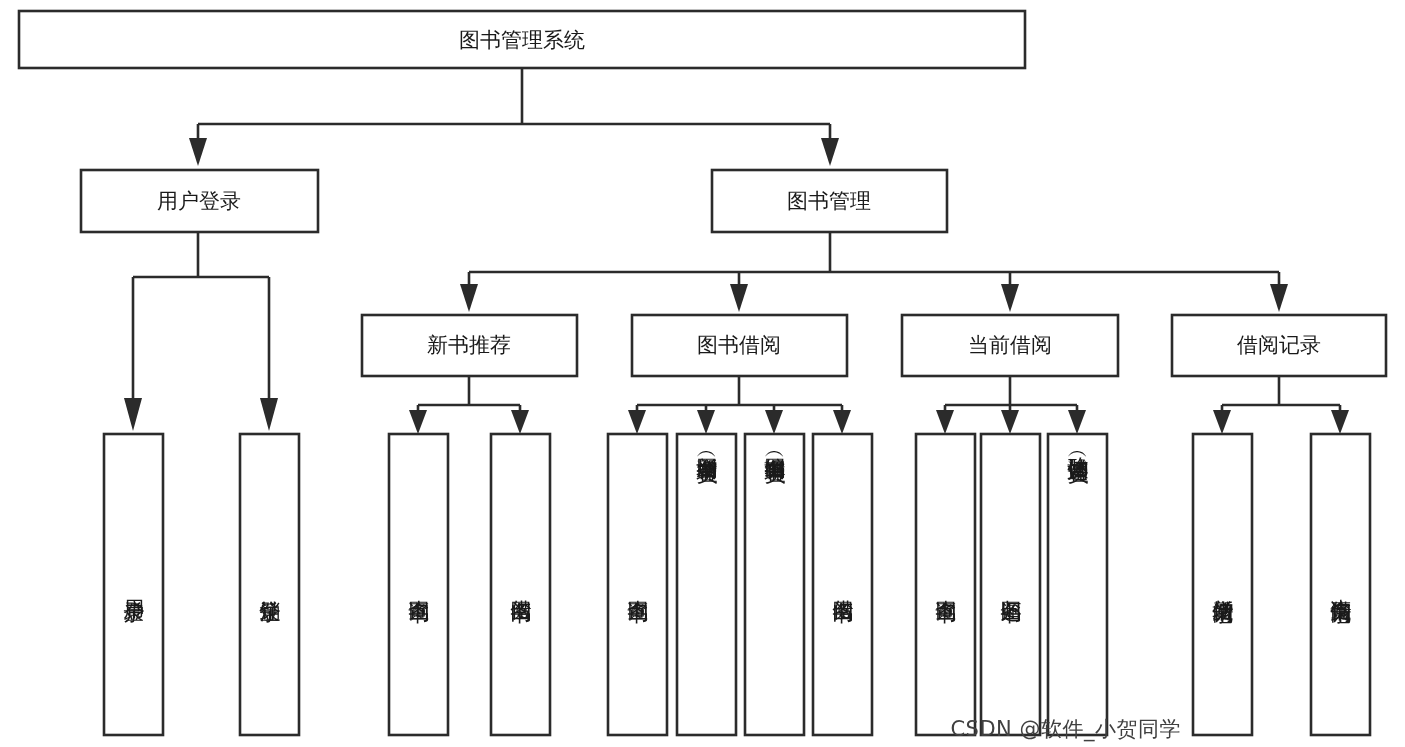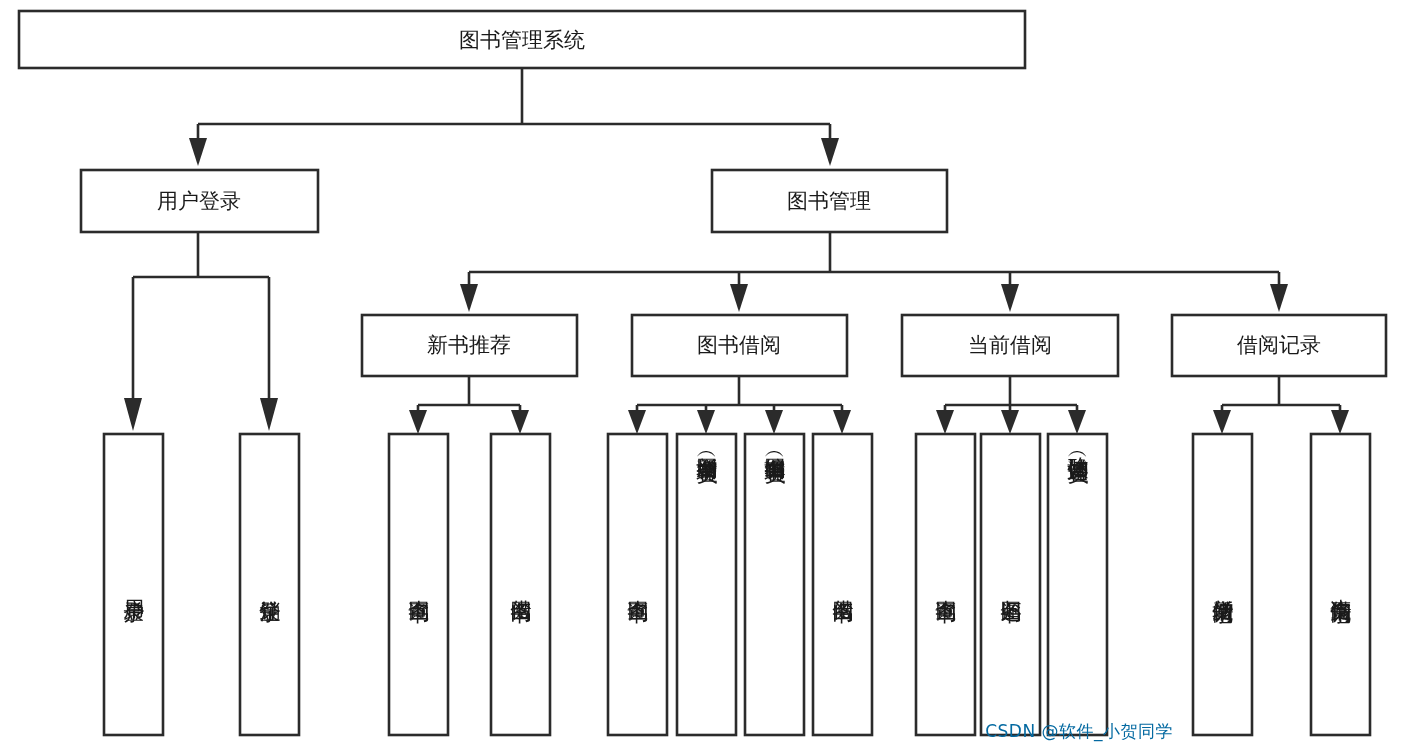--- a/index.html
+++ b/index.html
@@ -44,25 +44,25 @@
   }
   .node-label-h {
     font-family: "DejaVu Sans", "Liberation Sans", sans-serif;
     font-size: 21px;
     fill: #1a1a1a;
     text-anchor: middle;
     dominant-baseline: middle;
   }
   .watermark-text {
     position: absolute;
-    right: 12px;
+    right: 4px;
     bottom: 4px;
     font-family: "DejaVu Sans", "Liberation Sans", sans-serif;
-    font-size: 17px;
-    color: #0369a1;
+    font-size: 21px;
+    color: #404040;
     letter-spacing: 0.5px;
     white-space: nowrap;
     user-select: none;
   }
   .vlabel-wrap {
     position: absolute;
     display: flex;
     align-items: center;
     justify-content: center;
     pointer-events: none;

